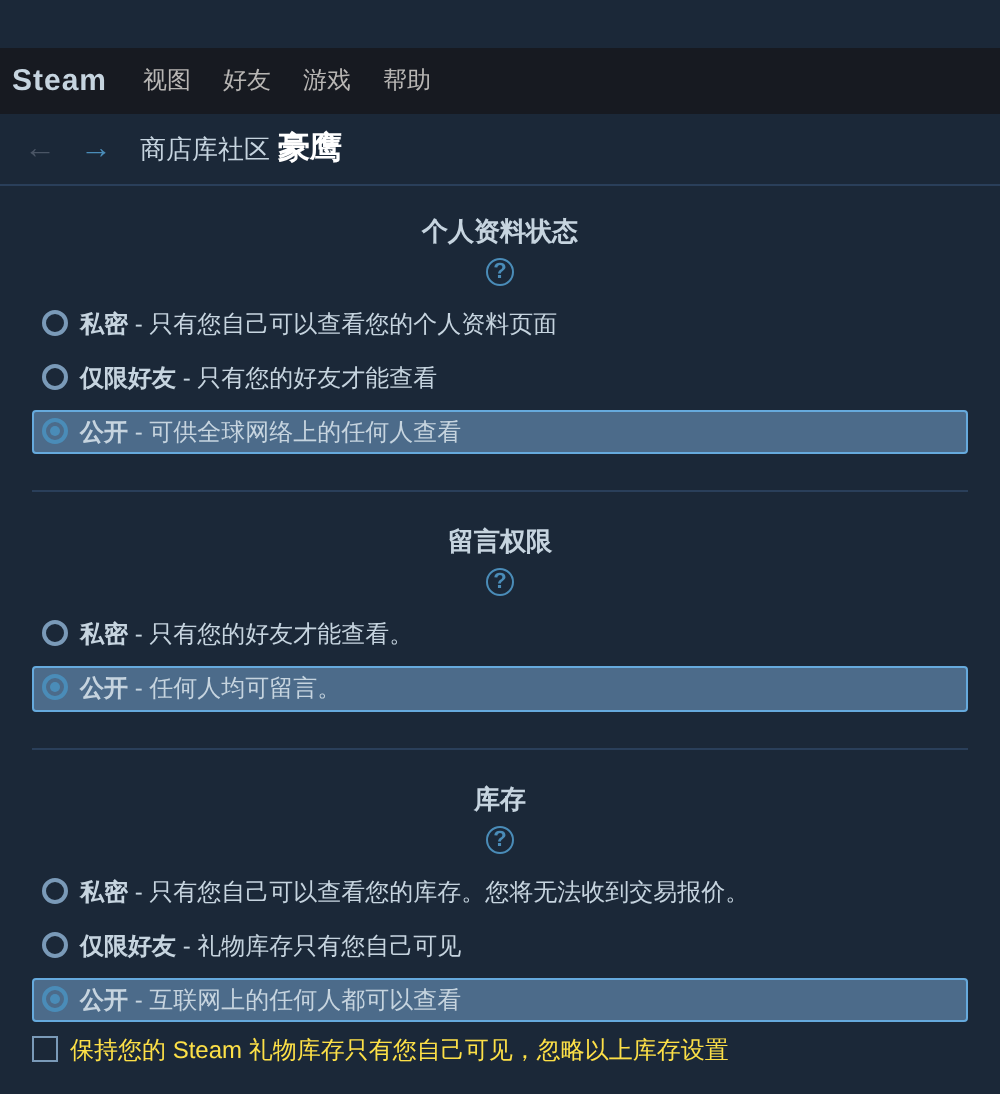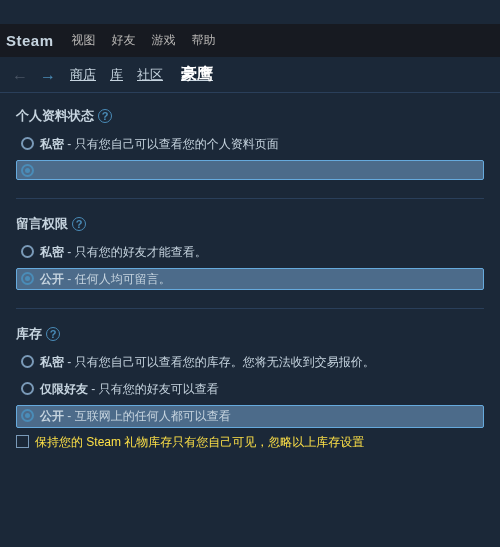--- a/index.html
+++ b/index.html
@@ -55,24 +55,22 @@
       font-size: 16px;
       cursor: pointer;
       padding: 2px 4px;
     }
     .nav-arrow.disabled {
       color: #4a5565;
       cursor: default;
     }
     .nav-links {
       display: flex;
-      gap: 14px;
       margin-left: 6px;
       align-items: center;
-      text-decoration: underline;
     }
     .nav-link {
       color: #c6d4df;
       font-size: 13px;
       cursor: pointer;
       text-decoration: none;
     }
     .nav-username {
       color: #fff;
       font-size: 16px;
@@ -93,20 +91,21 @@
       margin-bottom: 18px;
     }
     .section-title {
       color: #c6d4df;
       font-size: 13px;
       font-weight: bold;
       margin-bottom: 8px;
       display: flex;
       align-items: center;
       gap: 4px;
+      flex-direction: column;
     }
     .section-title .help-icon {
       color: #4a8cb8;
       font-size: 11px;
       border: 1px solid #4a8cb8;
       border-radius: 50%;
       width: 14px;
       height: 14px;
       display: inline-flex;
       align-items: center;
@@ -230,22 +229,31 @@
       <span>个人资料状态</span>
       <span class="help-icon">?</span>
     </div>
     <div class="radio-group">
       <div class="radio-option">
         <div class="radio-circle"></div>
         <span class="radio-label">
           <span class="label-title">私密</span> - <span>只有您自己可以查看您的个人资料页面</span>
         </span>
       </div>
+      <div class="radio-option">
+        <div class="radio-circle"></div>
+        <span class="radio-label">
+          <span class="label-title">仅限好友</span> - <span>只有您的好友才能查看</span>
+        </span>
+      </div>
       <div class="radio-option selected">
         <div class="radio-circle checked"></div>
+        <span class="radio-label">
+          <span class="label-title">公开</span> - <span>可供全球网络上的任何人查看</span>
+        </span>
       </div>
     </div>
   </div>
 
   <hr class="section-divider">
 
   <div class="section">
     <div class="section-title">
       <span>留言权限</span>
       <span class="help-icon">?</span>
@@ -276,21 +284,21 @@
     <div class="radio-group">
       <div class="radio-option">
         <div class="radio-circle"></div>
         <span class="radio-label">
           <span class="label-title">私密</span> - <span>只有您自己可以查看您的库存。您将无法收到交易报价。</span>
         </span>
       </div>
       <div class="radio-option">
         <div class="radio-circle"></div>
         <span class="radio-label">
-          <span class="label-title">仅限好友</span> - <span>只有您的好友可以查看</span>
+          <span class="label-title">仅限好友</span> - <span>礼物库存只有您自己可见</span>
         </span>
       </div>
       <div class="radio-option selected">
         <div class="radio-circle checked"></div>
         <span class="radio-label">
           <span class="label-title">公开</span> - <span>互联网上的任何人都可以查看</span>
         </span>
       </div>
     </div>
     <div class="checkbox-row">

